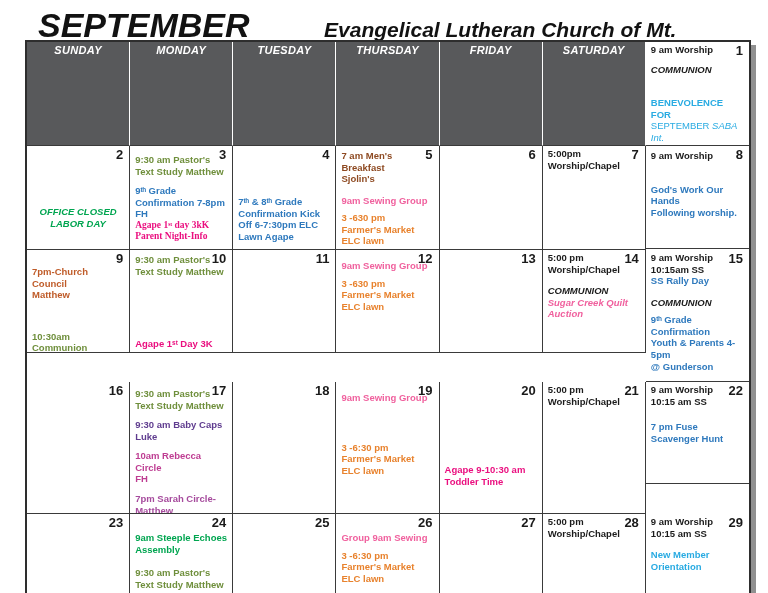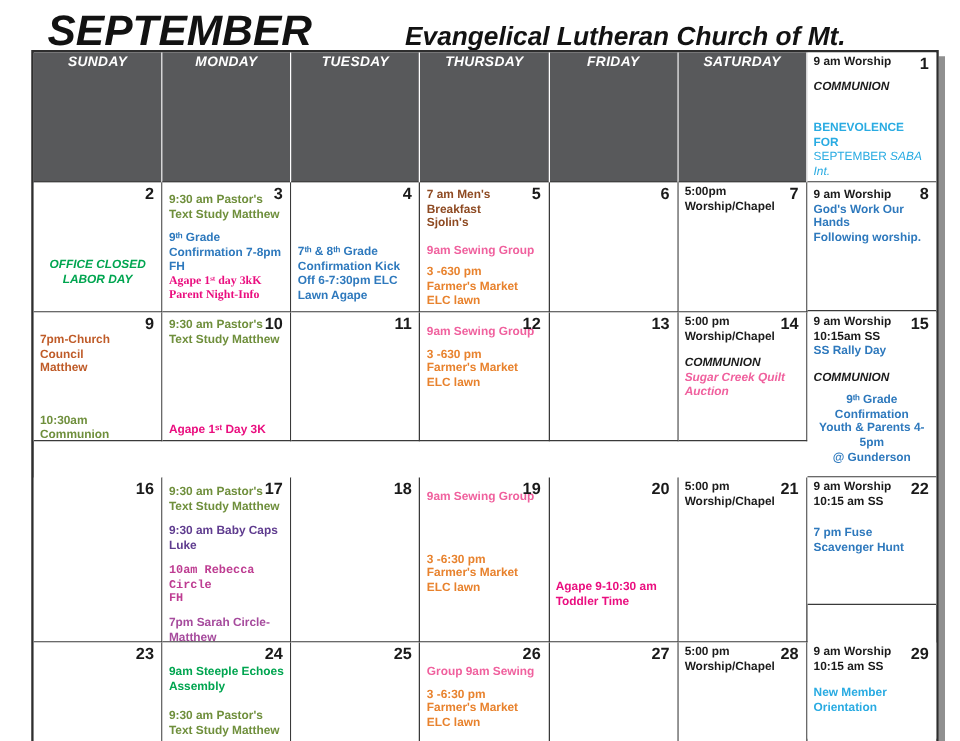--- a/index.html
+++ b/index.html
@@ -117,21 +117,21 @@
         <span class="date">6</span>
       </div>
       <div class="cell" style="height: 104px;">
         <span class="date">7</span>
         <div class="event" style="color: rgb(27, 27, 27);">5:00pm
 Worship/Chapel</div>
       </div>
       <div class="cell" style="height: 103px;">
         <span class="date">8</span>
         <div class="event" style="color: rgb(27, 27, 27); margin-top: 2px;">9 am Worship</div>
-        <div class="event" style="color: rgb(46, 121, 189); margin-top: 0;">God's Work Our Hands
+        <div class="event" style="color: rgb(46, 121, 189); margin-top: 22px;">God's Work Our Hands
 Following worship.</div>
       </div>
       <div class="cell" style="height: 103px;">
         <span class="date">9</span>
         <div class="event" style="color: rgb(191, 91, 40); margin-top: 14px;">7pm-Church Council
 Matthew</div>
         <div class="event" style="color: rgb(111, 143, 60); margin-top: 30px;">10:30am Communion
 at Lincoln Court</div>
       </div>
       <div class="cell" style="height: 103px;">
@@ -160,34 +160,34 @@
         <div class="event i" style="color: rgb(27, 27, 27); margin-top: 10px;">COMMUNION</div>
         <div class="event i" style="color: rgb(240, 97, 158);">Sugar Creek Quilt
 Auction</div>
       </div>
       <div class="cell" style="height: 132px;">
         <span class="date">15</span>
         <div class="event" style="color: rgb(27, 27, 27);">9 am Worship
 10:15am SS</div>
         <div class="event" style="color: rgb(46, 121, 189);">SS Rally Day</div>
         <div class="event i" style="color: rgb(27, 27, 27); margin-top: 10px;">COMMUNION</div>
-        <div class="event" style="color: rgb(46, 121, 189); margin-top: 6px; text-align: center;">9ᵗʰ Grade Confirmation
+        <div class="event" style="color: rgb(46, 121, 189); margin-top: 6px;">9ᵗʰ Grade Confirmation
 Youth &amp; Parents 4-5pm
 @ Gunderson</div>
       </div>
       <div class="cell" style="height: 132px;">
         <span class="date">16</span>
       </div>
       <div class="cell" style="height: 132px;">
         <span class="date">17</span>
         <div class="event" style="color: rgb(111, 143, 60); margin-top: 4px;">9:30 am Pastor's
 Text Study Matthew</div>
         <div class="event" style="color: rgb(95, 60, 143); margin-top: 8px;">9:30 am Baby Caps
 Luke</div>
-        <div class="event" style="color: rgb(190, 61, 146); margin-top: 8px; font-family: Liberation Mono, monospace;">10am Rebecca Circle
+        <div class="event" style="color: rgb(190, 61, 146); margin-top: 8px;">10am Rebecca Circle
 FH</div>
         <div class="event" style="color: rgb(166, 75, 157); margin-top: 8px;">7pm Sarah Circle-
 Matthew</div>
       </div>
       <div class="cell" style="height: 132px;">
         <span class="date">18</span>
       </div>
       <div class="cell" style="height: 132px; gap: 30px;">
         <span class="date">19</span>
         <div class="event" style="color: rgb(240, 97, 158); margin-top: 8px;">9am Sewing Group</div>

